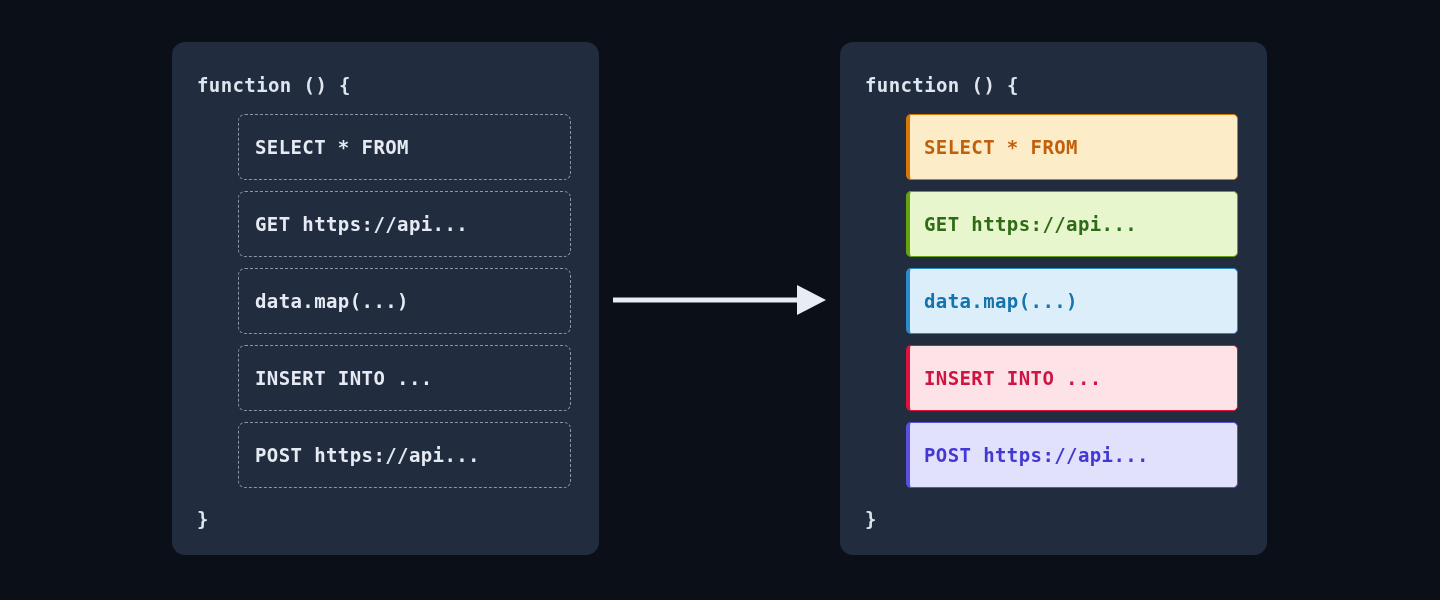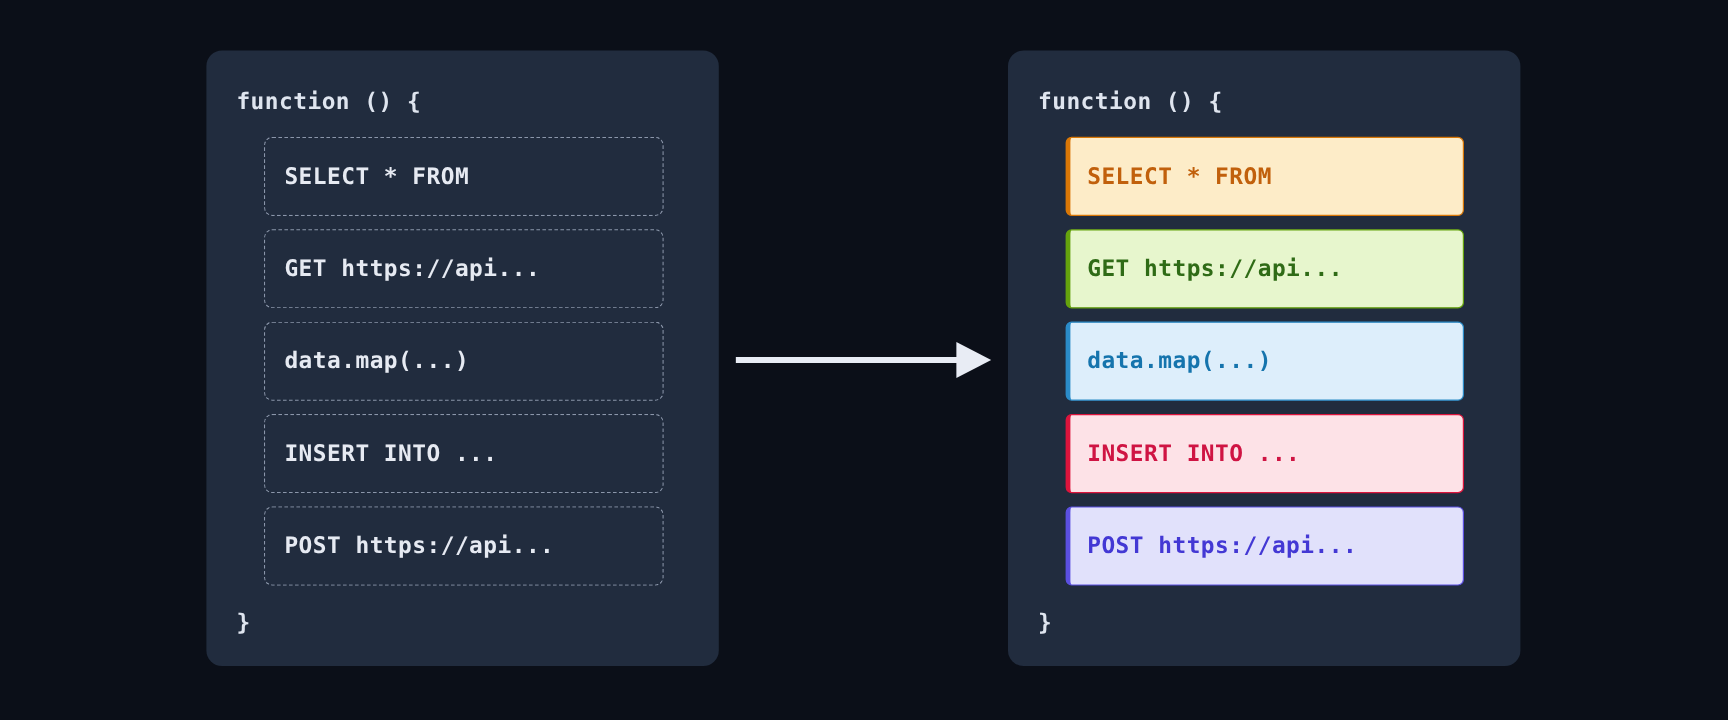--- a/index.html
+++ b/index.html
@@ -41,21 +41,21 @@
     color: #dfe5ef;
     letter-spacing: 0.4px;
     white-space: pre;
   }
   .fn-open  { left: 25px; top: 32px; }
   .fn-close { left: 25px; top: 466px; }
 
   
   .stack {
     position: absolute;
-    left: 48px;
+    left: 66px;
     top: 72px;
     width: 333px;
   }
 
   
   .stmt-plain {
     box-sizing: border-box;
     height: 66px;
     margin-bottom: 11px;
     border: 1.5px dashed #8b96aa;

